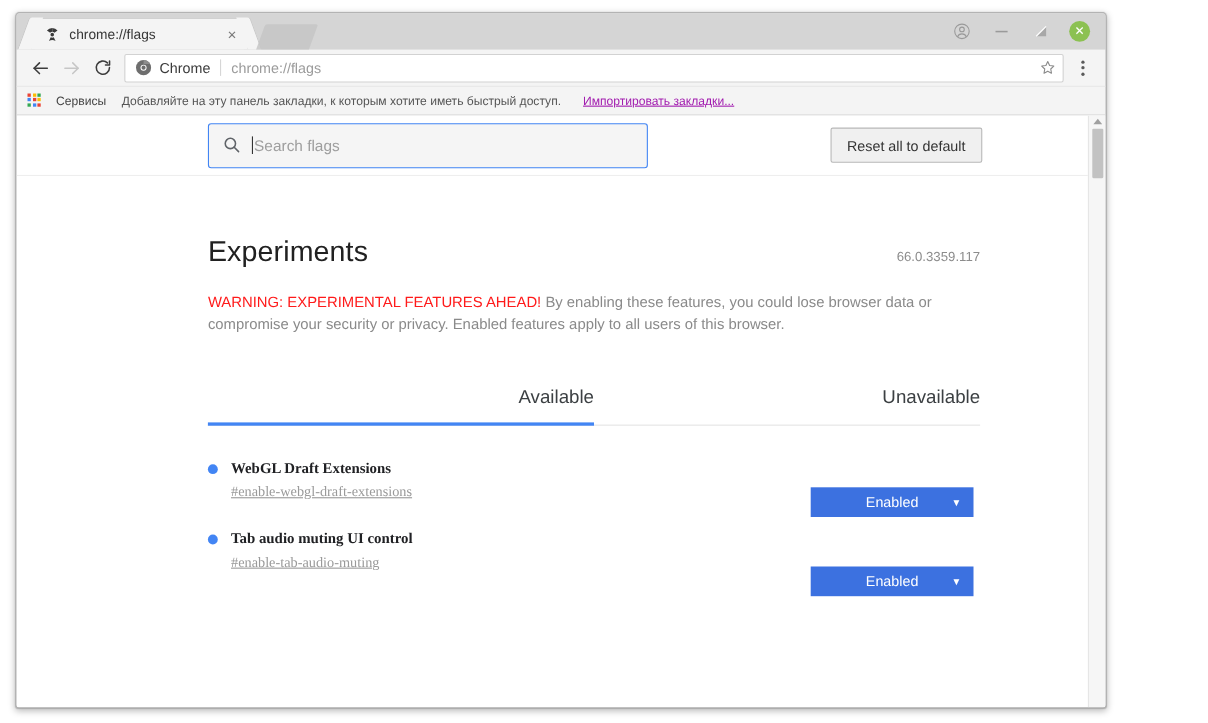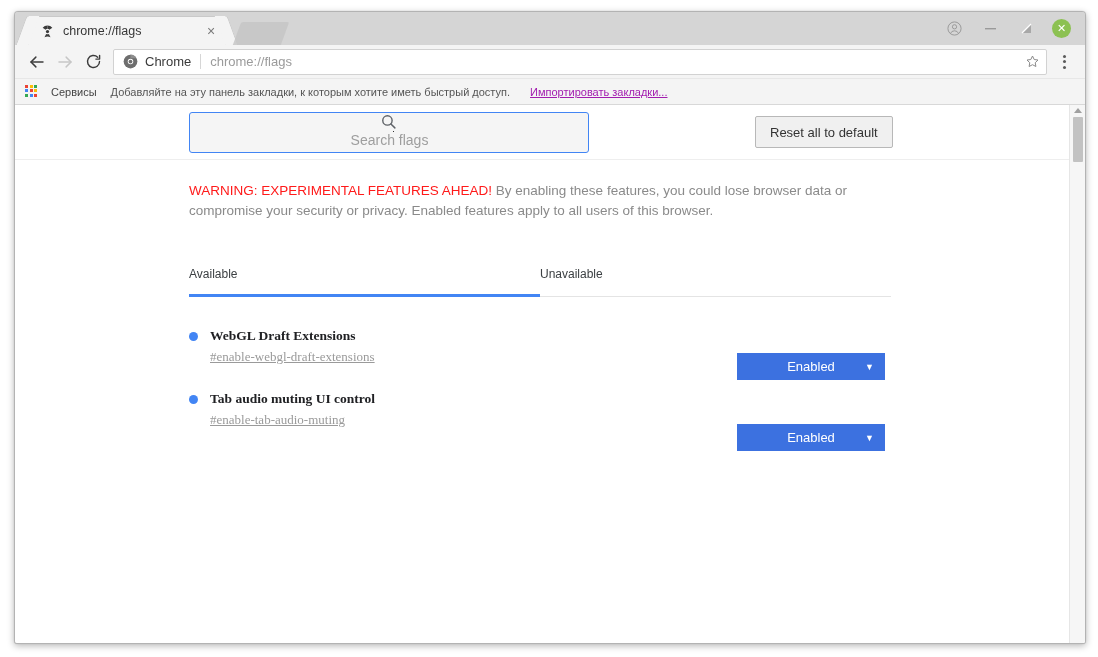--- a/index.html
+++ b/index.html
@@ -11,21 +11,21 @@
     font-family: "Liberation Sans", sans-serif;
     overflow: hidden;
     position: relative;
   }
 
   
   .window {
     position: absolute;
     left: 14px;
     top: 11px;
-    width: 1072px;
+    width: 992px;
     height: 633px;
     background: #e8e8e8;
     border-radius: 4px 4px 3px 3px;
     border: 1px solid #b3b3b3;
     box-shadow: 0 2px 7px rgba(0,0,0,0.28), 0 0 1px rgba(0,0,0,0.2);
     overflow: hidden;
     display: flex;
     flex-direction: column;
   }
 
@@ -226,21 +226,20 @@
   }
   .search-box {
     width: 400px;
     height: 41px;
     border: 1px solid #4285f4;
     border-radius: 3px;
     background: #f5f5f5;
     display: flex;
     align-items: center;
     padding: 0 12px;
-    flex-direction: column;
   }
   .search-icon { width: 18px; height: 18px; flex: 0 0 18px; color: #5f6368; }
   .caret {
     width: 1px; height: 16px;
     background: #333;
     margin-left: 9px;
     flex: 0 0 1px;
   }
   .search-placeholder {
     font-size: 14px;
@@ -289,22 +288,22 @@
   .warning b { color: #ff1a1a; font-weight: 400; }
 
   .tabs {
     width: 702px;
     margin-top: 46px;
     display: flex;
     border-bottom: 1px solid #e4e4e4;
   }
   .tab-item {
     flex: 1;
-    text-align: left;
-    font-size: 12px;
+    text-align: right;
+    font-size: 17px;
     color: #3c4043;
     padding-bottom: 15px;
     position: relative;
   }
   .tab-item.active::after {
     content: "";
     position: absolute;
     left: 0; right: 0; bottom: -1px;
     height: 3px;
     background: #4285f4;
@@ -509,20 +508,24 @@
             </svg>
           </span>
           <span class="caret"></span>
           <span class="search-placeholder">Search flags</span>
         </div>
         <button class="reset-btn">Reset all to default</button>
       </div>
 
       <div class="content">
 
+        <div class="title-row">
+          <div class="h1">Experiments</div>
+          <div class="version">66.0.3359.117</div>
+        </div>
 
         <div class="warning">
           <b>WARNING: EXPERIMENTAL FEATURES AHEAD!</b><span> By enabling these features, you could lose browser data or compromise your security or privacy. Enabled features apply to all users of this browser.</span>
         </div>
 
         <div class="tabs">
           <div class="tab-item active">Available</div>
           <div class="tab-item">Unavailable</div>
         </div>
 

